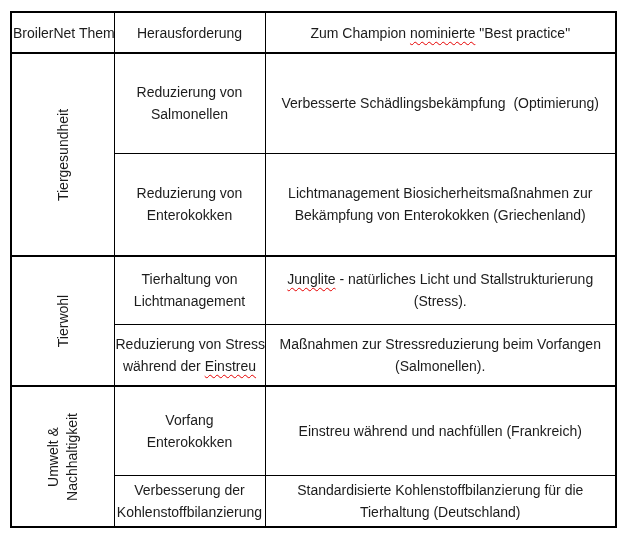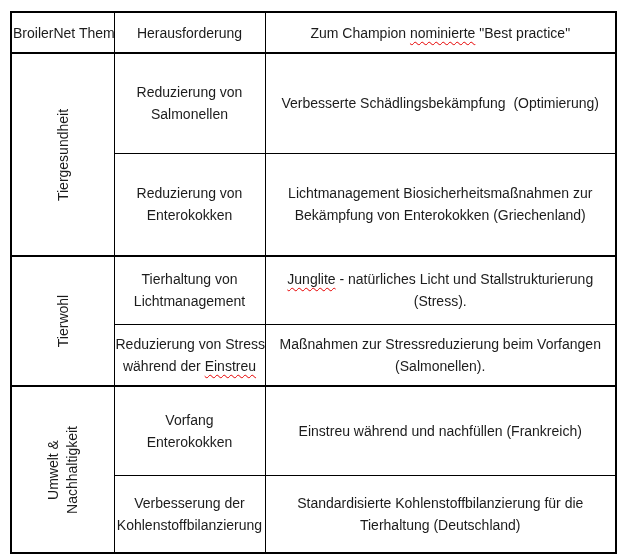--- a/index.html
+++ b/index.html
@@ -30,21 +30,21 @@
     line-height: 22px;
     overflow: hidden;
   }
   tr.sec td { border-top-width: 2px; }
   tr.h-hdr { height: 41px; }
   tr.h-r1 { height: 100px; }
   tr.h-r2 { height: 103px; }
   tr.h-r3 { height: 68px; }
   tr.h-r4 { height: 62px; }
   tr.h-r5 { height: 89px; }
-  tr.h-r6 { height: 78px; }
+  tr.h-r6 { height: 52px; }
   td.hdrcell { line-height: 20px; }
   td.challenge { font-size: 13.5px; line-height: 21px; }
   td.vert { position: relative; }
   .rot {
     position: absolute;
     top: 50%;
     left: 50%;
     transform: translate(-50%, -50%) rotate(-90deg);
     white-space: nowrap;
     text-align: center;

